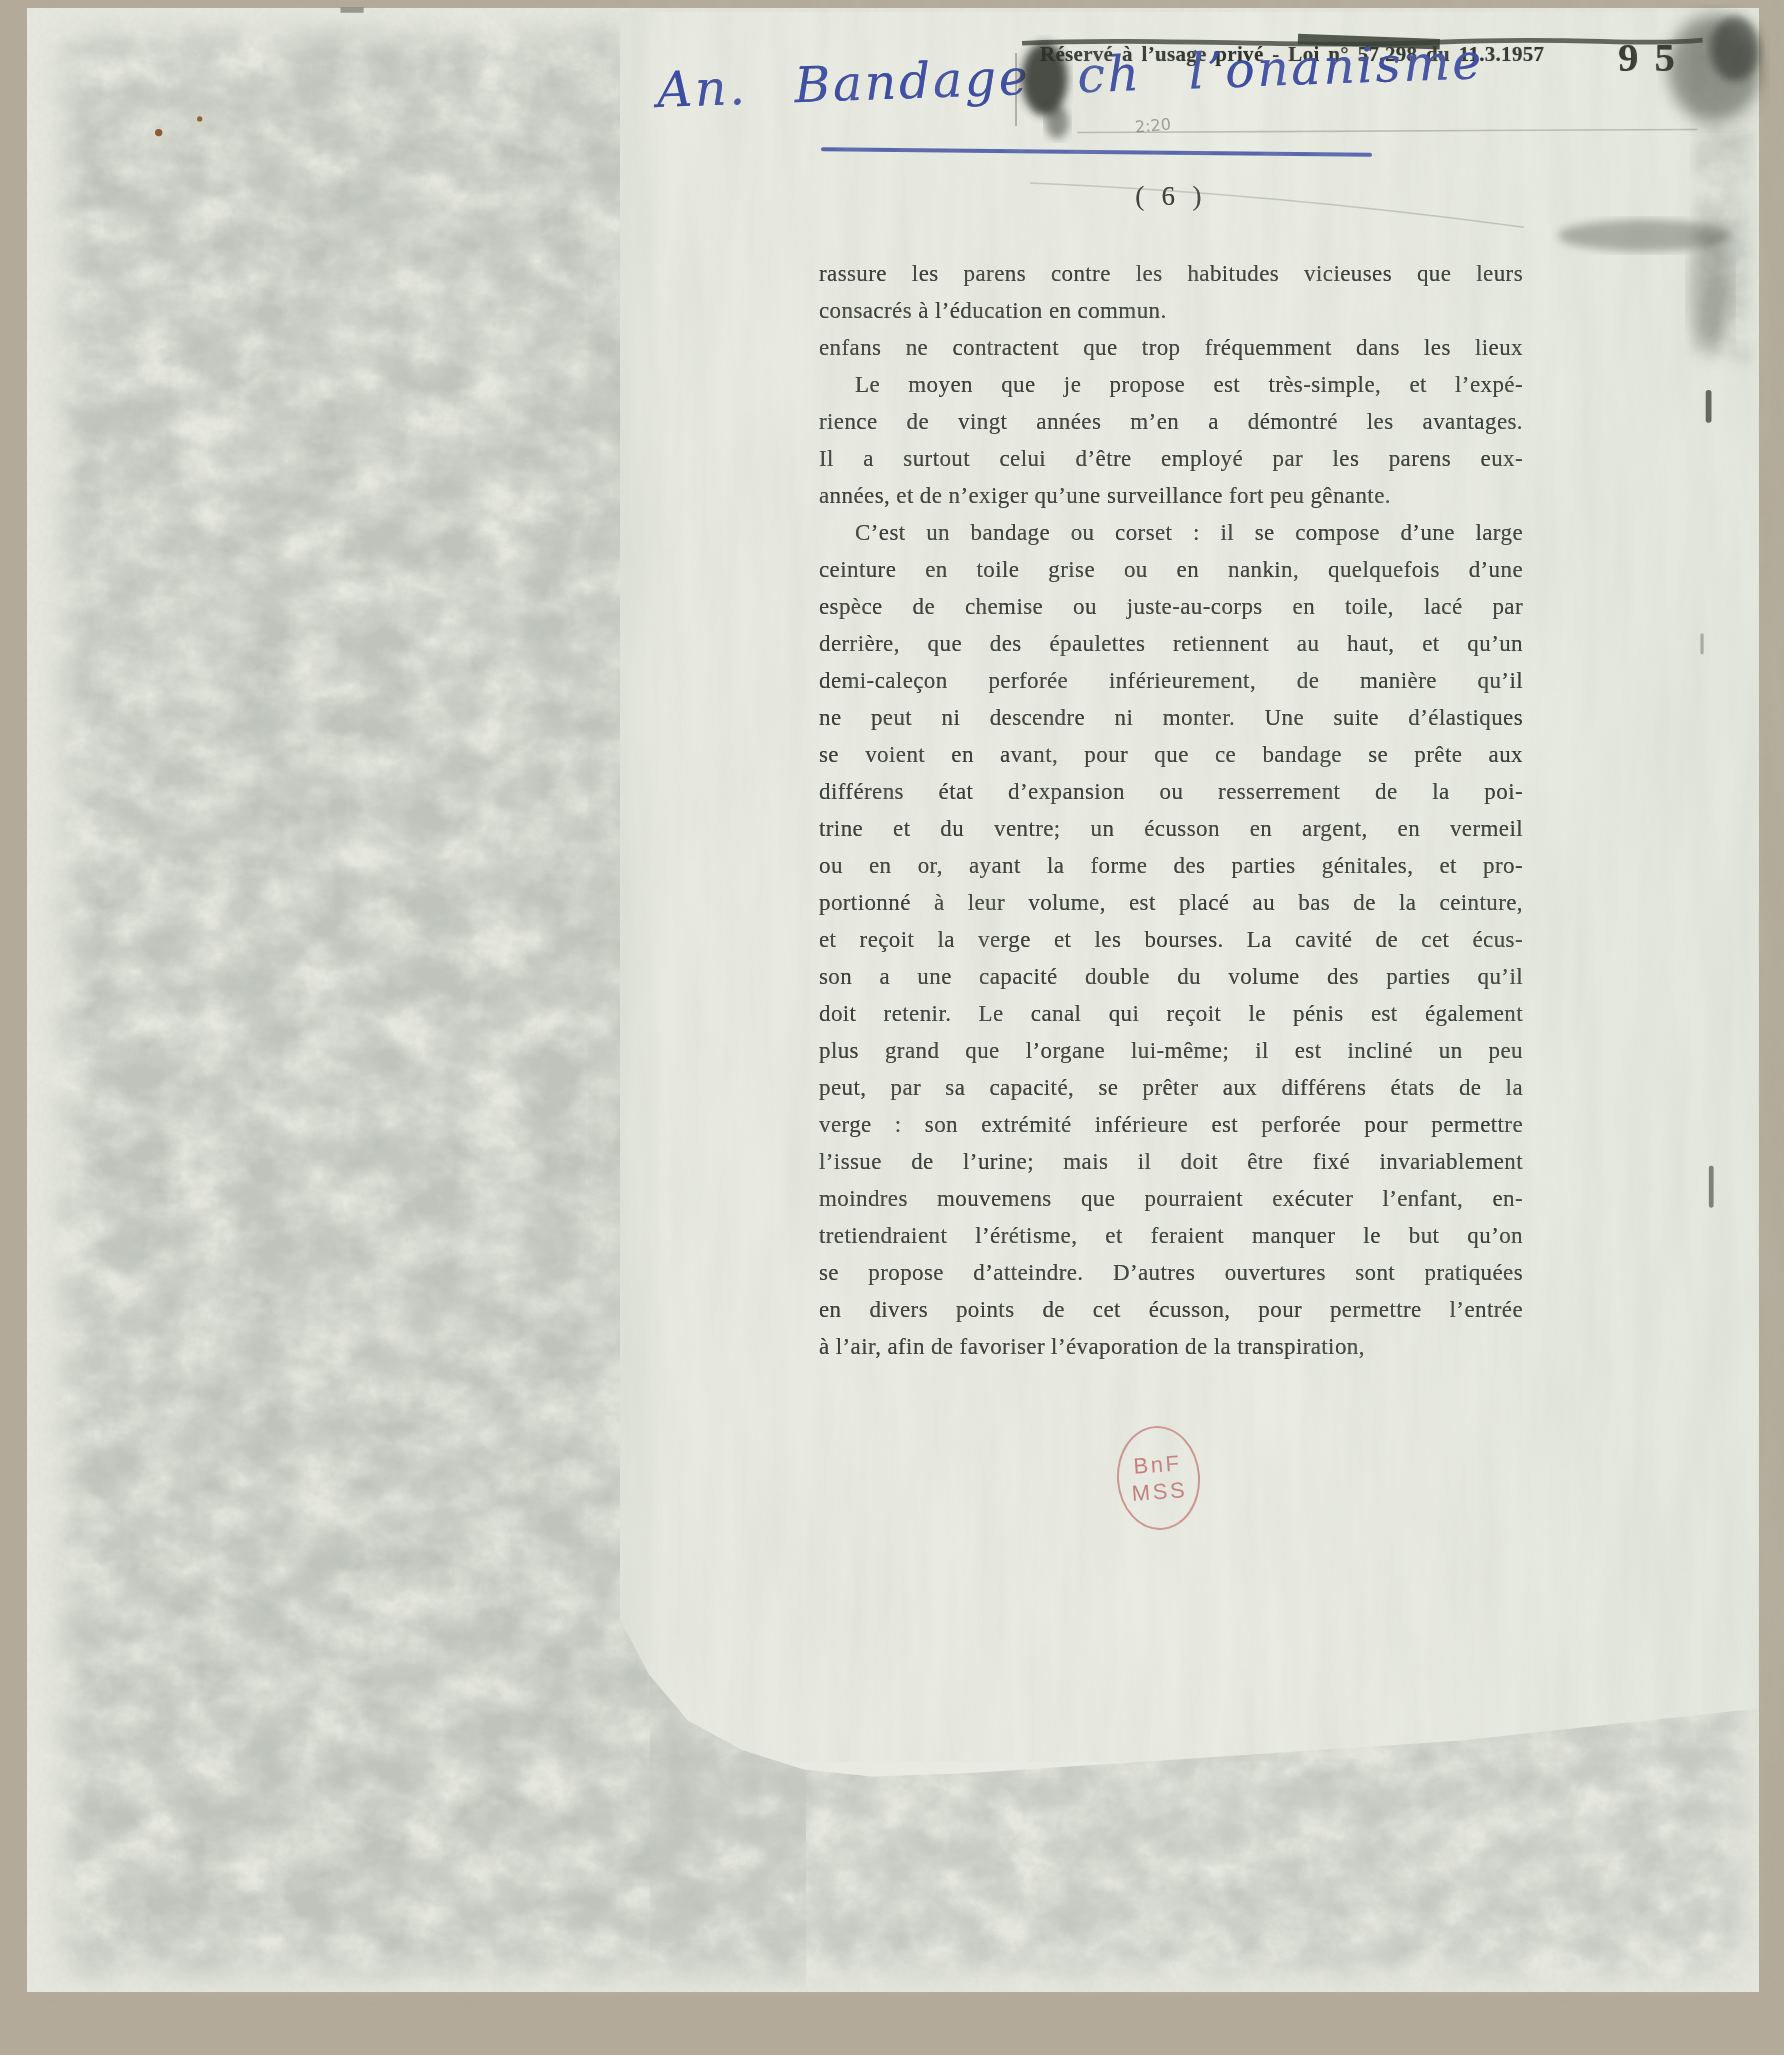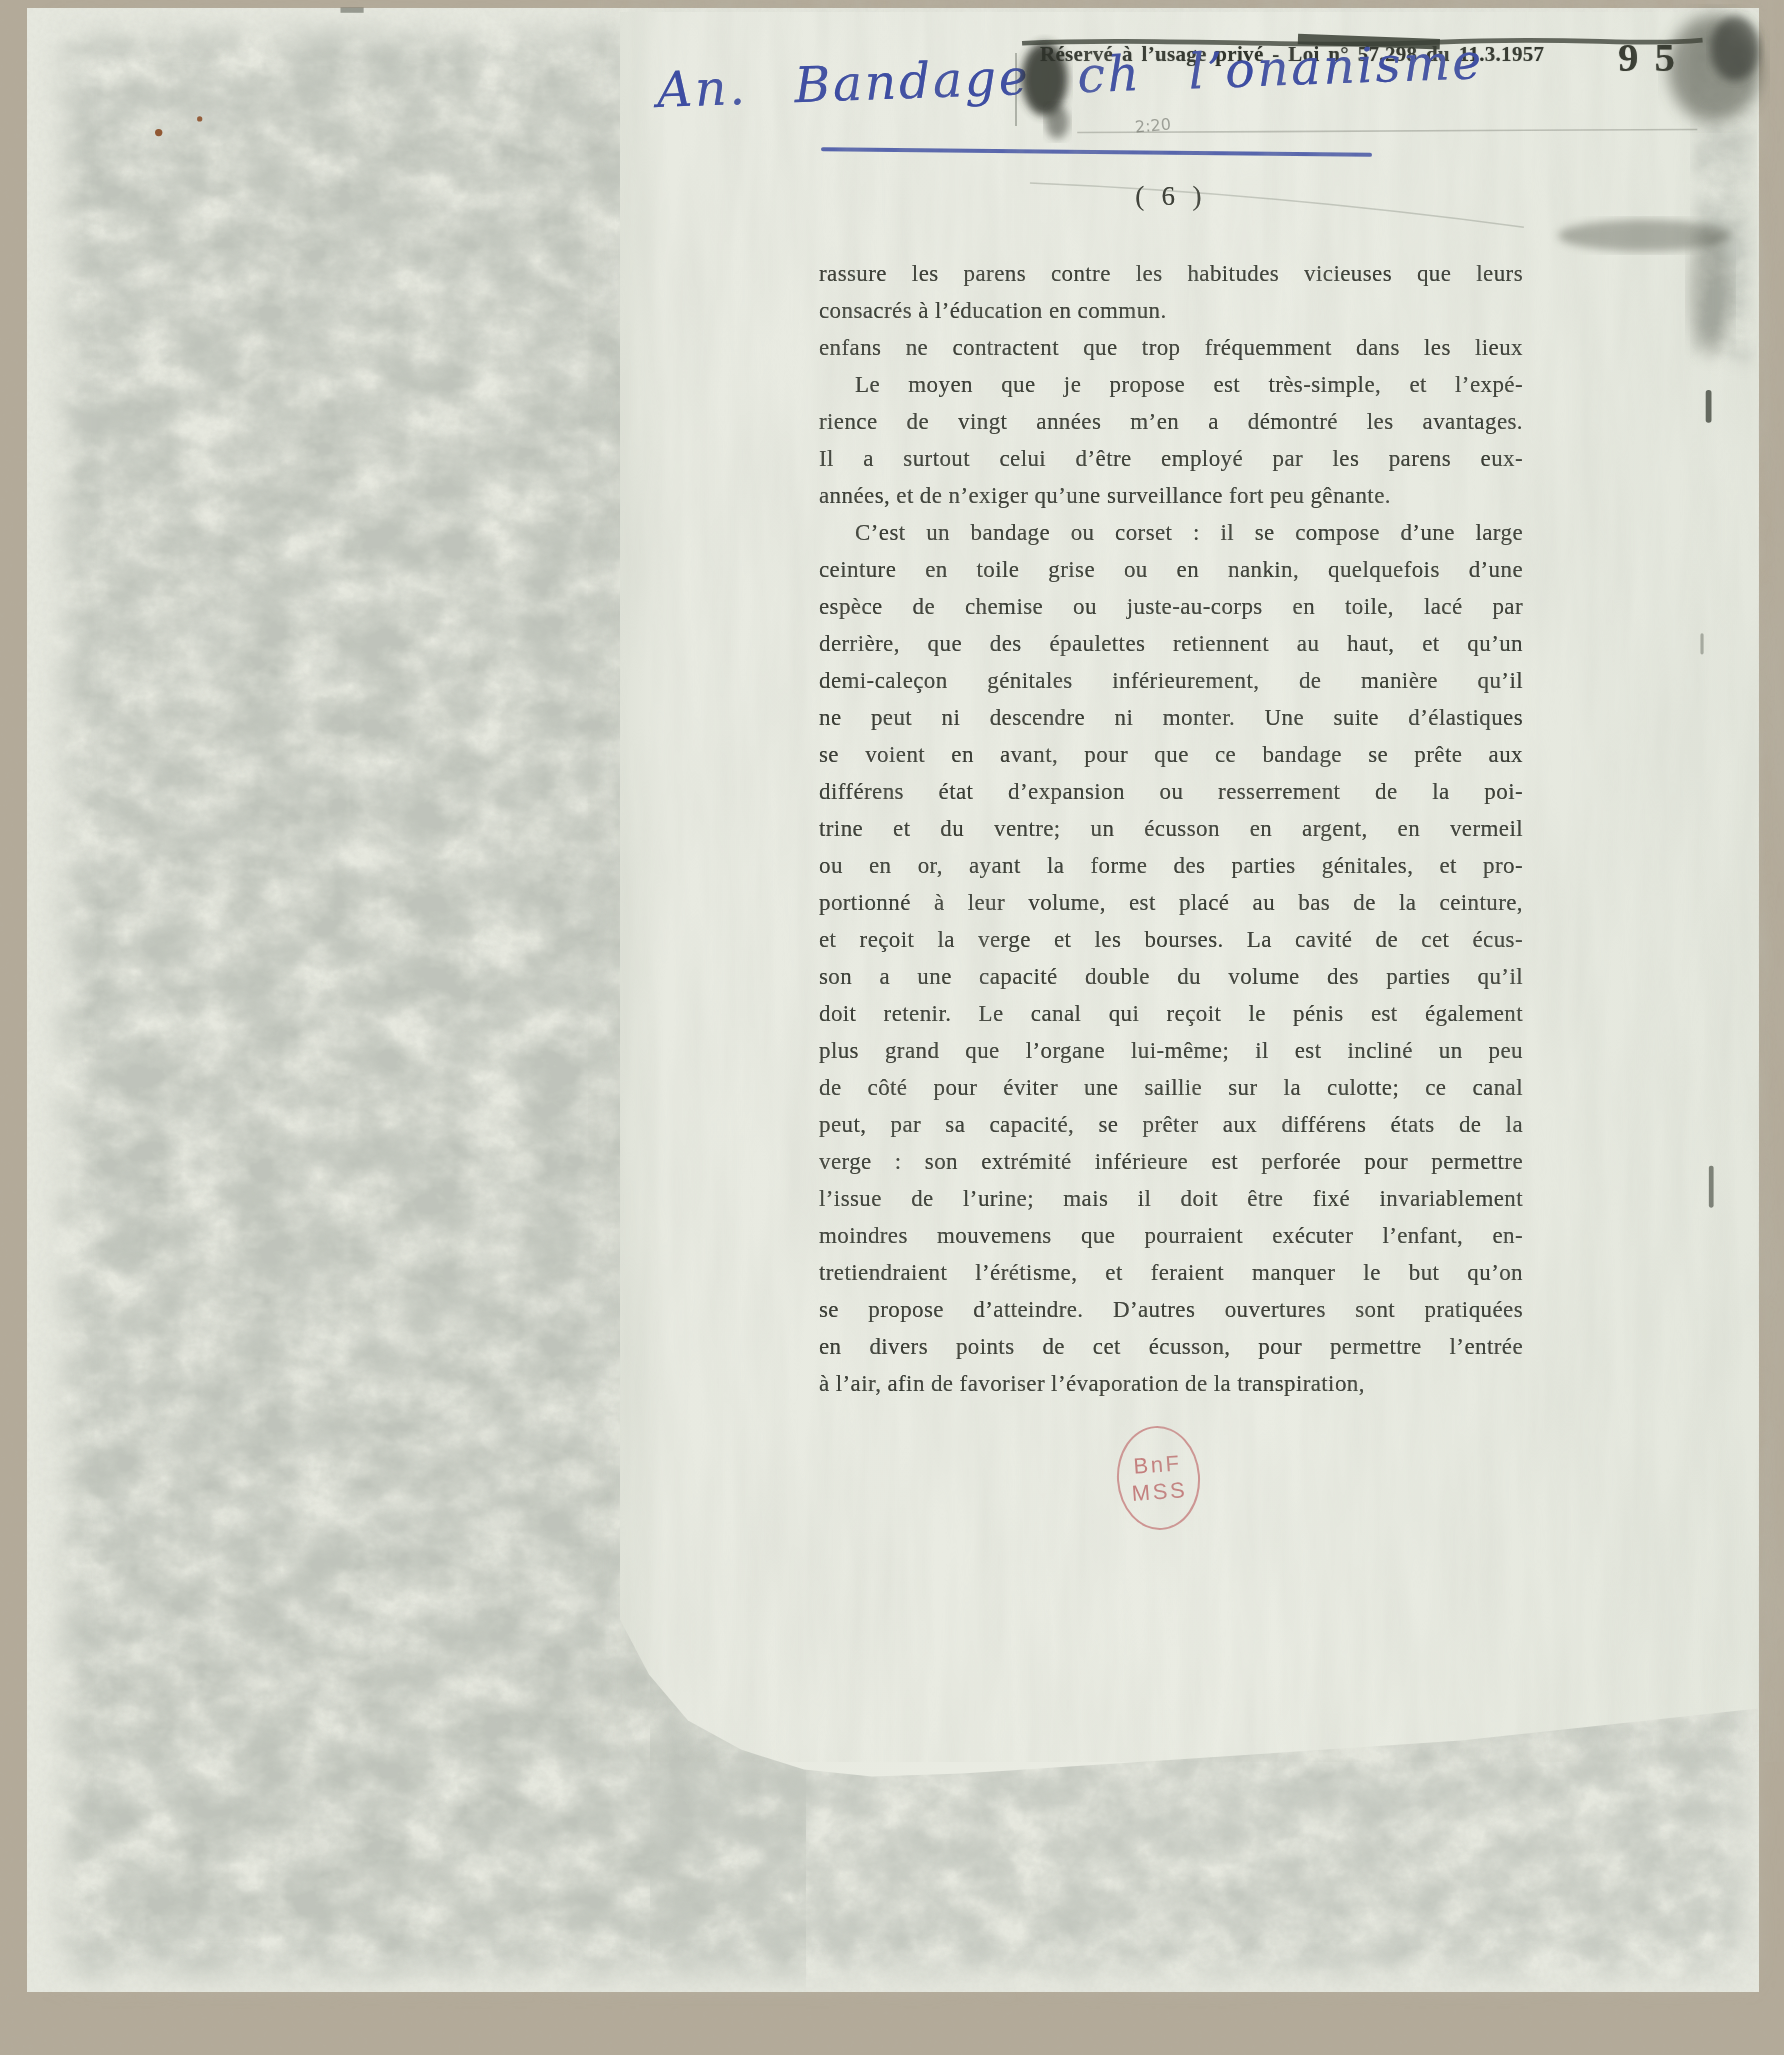--- a/index.html
+++ b/index.html
@@ -153,32 +153,31 @@
         <div class="line last">consacrés à l’éducation en commun.</div>
         <div class="line">enfans ne contractent que trop fréquemment dans les lieux</div>
         <div class="line indent">Le moyen que je propose est très-simple, et l’expé-</div>
         <div class="line">rience de vingt années m’en a démontré les avantages.</div>
         <div class="line">Il a surtout celui d’être employé par les parens eux-</div>
         <div class="line last">années, et de n’exiger qu’une surveillance fort peu gênante.</div>
         <div class="line indent">C’est un bandage ou corset : il se compose d’une large</div>
         <div class="line">ceinture en toile grise ou en nankin, quelquefois d’une</div>
         <div class="line">espèce de chemise ou juste-au-corps en toile, lacé par</div>
         <div class="line">derrière, que des épaulettes retiennent au haut, et qu’un</div>
-        <div class="line">demi-caleçon génitales inférieurement, de manière qu’il</div>
+        <div class="line">demi-caleçon perforée inférieurement, de manière qu’il</div>
         <div class="line">ne peut ni descendre ni monter. Une suite d’élastiques</div>
         <div class="line">se voient en avant, pour que ce bandage se prête aux</div>
         <div class="line">différens état d’expansion ou resserrement de la poi-</div>
         <div class="line">trine et du ventre; un écusson en argent, en vermeil</div>
         <div class="line">ou en or, ayant la forme des parties génitales, et pro-</div>
         <div class="line">portionné à leur volume, est placé au bas de la ceinture,</div>
         <div class="line">et reçoit la verge et les bourses. La cavité de cet écus-</div>
         <div class="line">son a une capacité double du volume des parties qu’il</div>
         <div class="line">doit retenir. Le canal qui reçoit le pénis est également</div>
         <div class="line">plus grand que l’organe lui-même; il est incliné un peu</div>
-        <div class="line">de côté pour éviter une saillie sur la culotte; ce canal</div>
         <div class="line">peut, par sa capacité, se prêter aux différens états de la</div>
         <div class="line">verge : son extrémité inférieure est perforée pour permettre</div>
         <div class="line">l’issue de l’urine; mais il doit être fixé invariablement</div>
         <div class="line">moindres mouvemens que pourraient exécuter l’enfant, en-</div>
         <div class="line">tretiendraient l’érétisme, et feraient manquer le but qu’on</div>
         <div class="line">se propose d’atteindre. D’autres ouvertures sont pratiquées</div>
         <div class="line">en divers points de cet écusson, pour permettre l’entrée</div>
         <div class="line last">à l’air, afin de favoriser l’évaporation de la transpiration,</div>
       </div>
     <div class="bnf-stamp">

